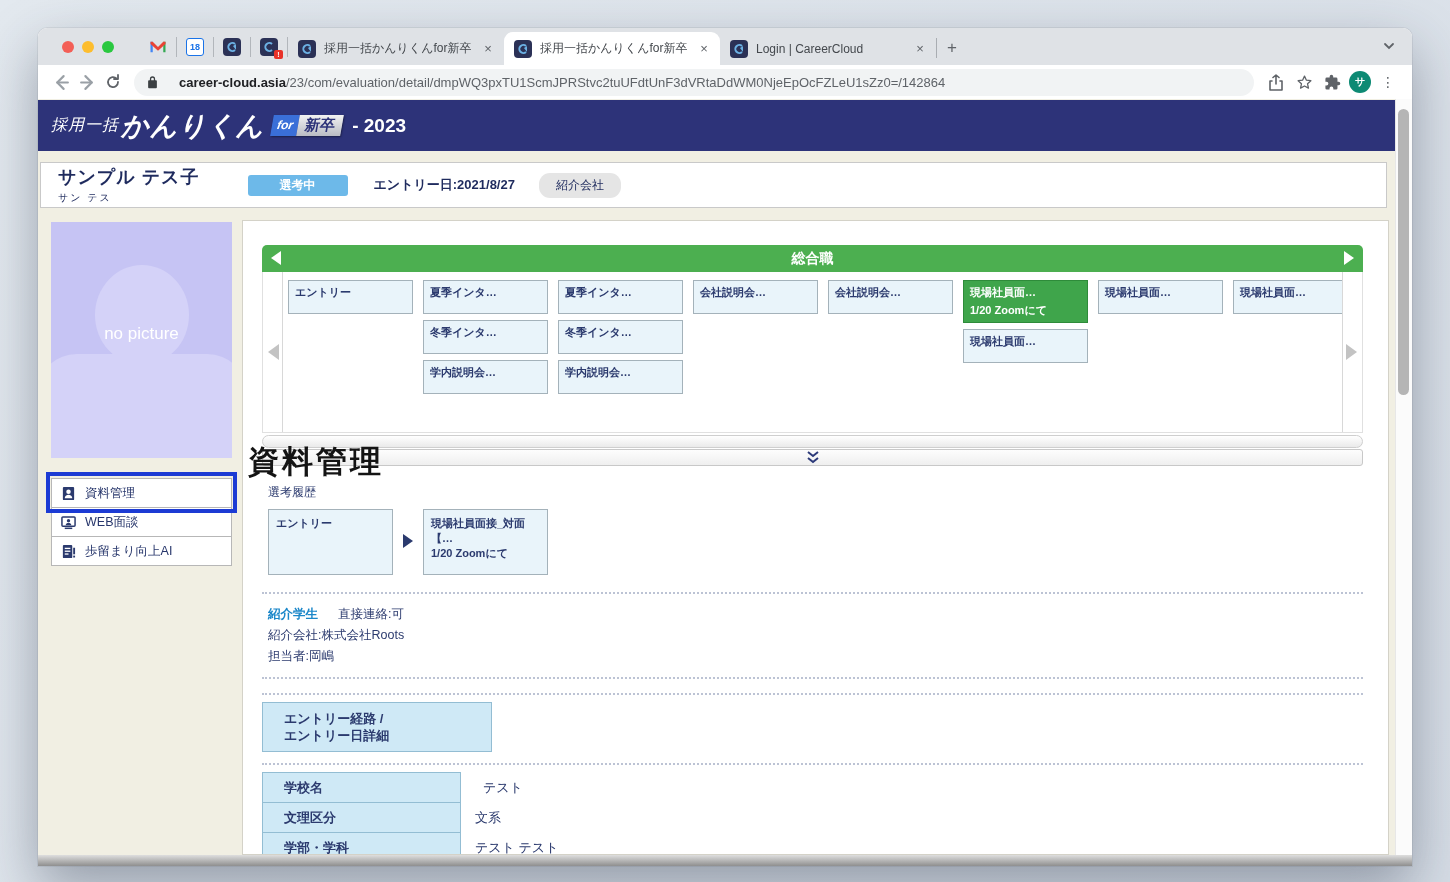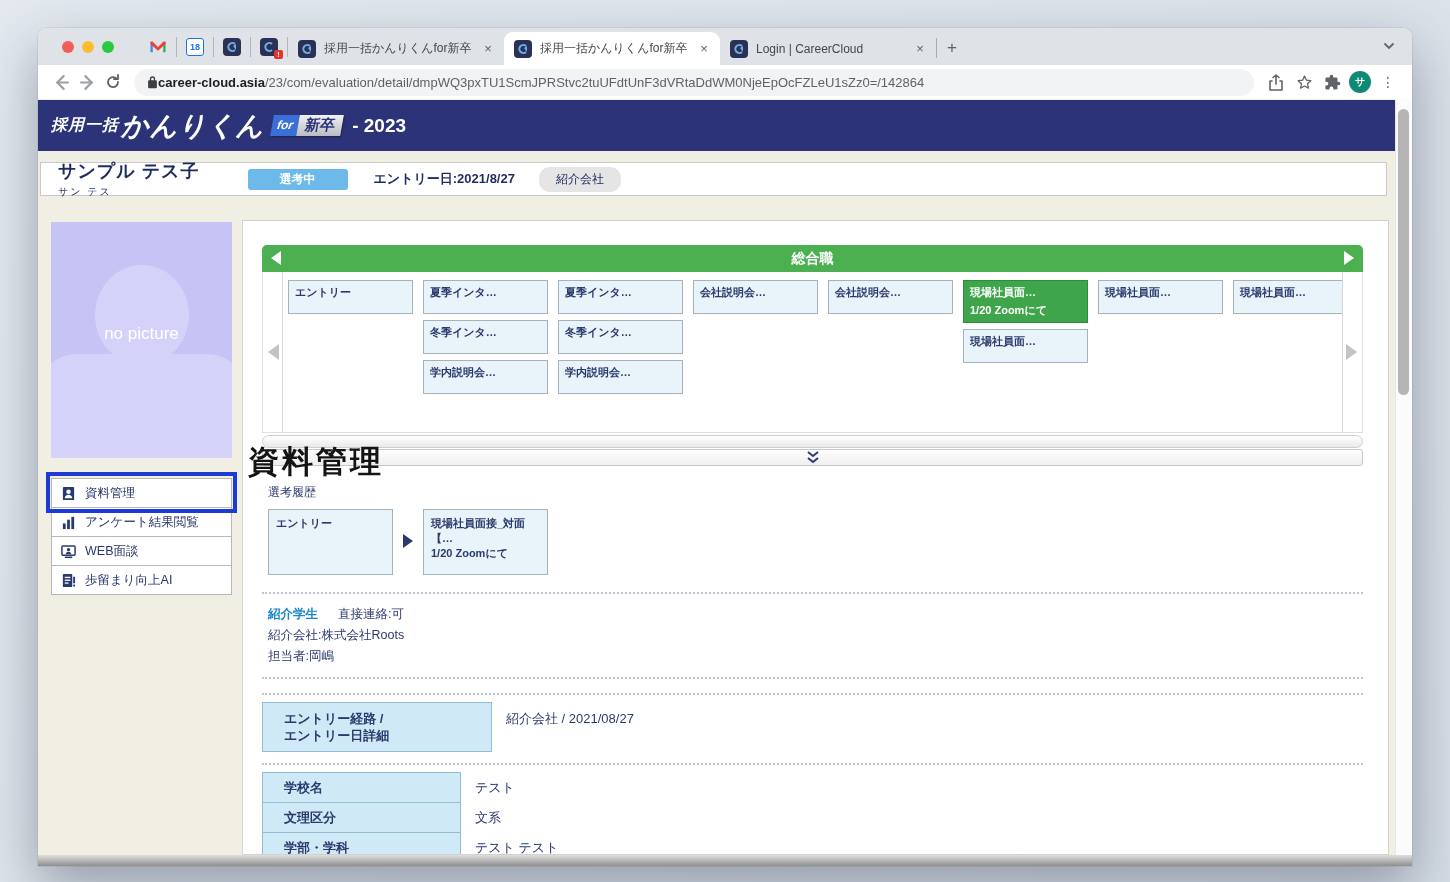--- a/index.html
+++ b/index.html
@@ -34,42 +34,42 @@
   .tab .close{ font-size:13px; color:#5f6368; width:16px; text-align:center; cursor:default; }
   .tab.active{ background:#fff; border-radius:9px 9px 0 0; }
   .tab-sep{ width:1px; height:20px; background:#a9adb2; margin-bottom:7px; }
   .newtab{ width:30px; height:28px; margin-bottom:3px; font-size:17px; color:#5f6368; display:flex; align-items:center; justify-content:center; }
   .strip-chevron{ position:absolute; right:16px; top:11px; }
   
   .toolbar{ height:34px; background:#fff; display:flex; align-items:center; padding:0 10px; }
   .navbtn{ width:26px; height:26px; display:flex; align-items:center; justify-content:center;
     font-size:15px; color:#5f6368; }
   .urlbar{ flex:1; height:27px; background:#f1f3f4; border-radius:14px; margin:0 8px;
-    display:flex; align-items:center; padding:0 13px; gap:0; overflow:hidden; }
+    display:flex; align-items:center; padding:0 13px; gap:21px; overflow:hidden; }
   .urltext{ font-size:13px; white-space:nowrap; overflow:hidden; }
   .urltext .domain{ color:#202124; font-weight:bold; }
   .urltext .path{ color:#5f6368; }
   .tool-ic{ width:28px; height:26px; display:flex; align-items:center; justify-content:center; }
   .avatar{ width:22px; height:22px; border-radius:50%; background:#0d8a74; color:#fff; font-size:10px;
     display:flex; align-items:center; justify-content:center; font-weight:bold; }
   .dots{ font-size:14px; color:#5f6368; letter-spacing:0; line-height:5px; text-align:center; }
   
   .viewport{ position:relative; height:756px; background:#f1efe3; overflow:hidden; }
   .scroll-track{ position:absolute; right:0; top:0; bottom:0; width:17px; background:#fbfbfb; border-left:1px solid #e7e7e7; }
   .scroll-thumb{ position:absolute; right:3px; top:10px; width:11px; height:286px; background:#b5b5b5; border-radius:6px; }
   .app-header{ position:absolute; left:0; top:1px; right:17px; height:51px; background:#2d3379;
     display:flex; align-items:center; padding-left:13px; color:#fff; }
-  .logo-prefix{ font-size:16px; font-weight:bold; font-style:italic; letter-spacing:1px; }
+  .logo-prefix{ font-size:16px; font-weight:normal; font-style:italic; letter-spacing:1px; }
   .logo-name{ font-size:27px; font-weight:bold; font-style:italic; letter-spacing:1px; margin-left:2px; }
   .logo-badge{ display:flex; margin-left:8px; transform:skewX(-10deg); box-shadow:1px 1px 2px rgba(0,0,0,.4); }
   .logo-badge .for{ background:#3a6fd8; color:#fff; font-size:12px; font-weight:bold; font-style:italic; padding:3px 5px 2px; }
   .logo-badge .target{ background:linear-gradient(#f2f2f2,#b9bcc4); color:#2d3379; font-size:15px; font-weight:bold; padding:1px 7px; }
   .logo-year{ font-size:19px; font-weight:bold; margin-left:10px; }
   
-  .candidate-bar{ position:absolute; left:2px; top:63px; width:1347px; height:34px; background:#fff;
+  .candidate-bar{ position:absolute; left:2px; top:63px; width:1347px; height:46px; background:#fff;
     border:1px solid #c9c9c9; display:flex; align-items:center; }
   .cname{ margin-left:17px; }
   .cname .nm{ font-size:18px; font-weight:bold; color:#1f2b5e; letter-spacing:1px; }
   .cname .kana{ font-size:10px; color:#1f2b5e; margin-top:2px; letter-spacing:2px; }
   .status-badge{ margin-left:48px; width:100px; height:21px; background:#6db9e9; color:#fff;
     font-size:12px; font-weight:bold; text-align:center; line-height:21px; border-radius:3px; }
   .entry-date{ margin-left:26px; font-size:13px; font-weight:bold; color:#1f2b5e; }
   .route-pill{ margin-left:24px; background:#e5e5e5; border-radius:11px; padding:4px 17px; font-size:12px; color:#1f2b5e; }
   
   .photo{ position:absolute; left:13px; top:123px; width:181px; height:236px; background:#c6c4f4; overflow:hidden; }
@@ -118,21 +118,21 @@
   .dotline{ position:absolute; left:19px; width:1101px; border-top:2px dotted #bcc3d4; }
   .ref-block{ position:absolute; left:25px; top:383px; font-size:12.5px; color:#2b3a6e; line-height:21px; }
   .ref-link{ color:#1b87c9; font-weight:bold; }
   .ref-direct{ margin-left:20px; }
   .entry-row{ position:absolute; left:19px; top:481px; display:flex; }
   .label-cell{ width:230px; min-height:48px; background:#cfe9f6; border:1px solid #93bdd3;
     padding:7px 0 7px 21px; font-size:13px; font-weight:bold; color:#2b3a6e; line-height:17px; }
   .entry-val{ margin-left:14px; padding-top:8px; font-size:13px; color:#2b3a6e; }
   .profile-table{ position:absolute; left:19px; top:551px; width:1101px; }
   .prow{ display:flex; margin-top:-1px; }
-  .prow:first-child{ margin-top:0; }
+  .prow:first-child{ margin-top:0;gap:8px; }
   .pcell{ width:199px; height:31px; background:#cfe9f6; border:1px solid #93bdd3; padding-left:21px;
     font-size:13px; font-weight:bold; color:#2b3a6e; display:flex; align-items:center; }
   .pval{ margin-left:14px; font-size:13px; color:#2b3a6e; display:flex; align-items:center; }
   .window-bottom{ position:absolute; left:0; right:0; bottom:0; height:11px;
     background:linear-gradient(#dedede,#8f8f8f); }
 </style>
 </head>
 <body>
 
 <div class="window">
@@ -301,28 +301,20 @@
         <div class="sel-ring"></div>
         <svg width="15" height="15" viewBox="0 0 16 16">
           <rect x="2" y="1" width="12" height="14" rx="1" fill="#2b3a6e"></rect>
           <circle cx="8" cy="6" r="2.4" fill="#fff"></circle>
           <path d="M4 13c0-2.4 1.8-3.8 4-3.8s4 1.4 4 3.8z" fill="#fff"></path>
         </svg>
         <span>資料管理</span>
       </div>
       <div class="menu-item">
         <svg width="15" height="15" viewBox="0 0 16 16">
-          <rect x="2" y="9" width="3" height="6" fill="#2b3a6e"></rect>
-          <rect x="6.5" y="5" width="3" height="10" fill="#2b3a6e"></rect>
-          <rect x="11" y="2" width="3" height="13" fill="#2b3a6e"></rect>
-        </svg>
-        <span>アンケート結果閲覧</span>
-      </div>
-      <div class="menu-item">
-        <svg width="15" height="15" viewBox="0 0 16 16">
           <rect x="1" y="2" width="14" height="10" rx="1" fill="none" stroke="#2b3a6e" stroke-width="1.6"></rect>
           <circle cx="8" cy="6" r="1.8" fill="#2b3a6e"></circle>
           <path d="M5 11c0-1.8 1.4-2.8 3-2.8s3 1 3 2.8z" fill="#2b3a6e"></path>
           <rect x="4" y="13.4" width="8" height="1.6" fill="#2b3a6e"></rect>
         </svg>
         <span>WEB面談</span>
       </div>
       <div class="menu-item">
         <svg width="15" height="15" viewBox="0 0 16 16">
           <rect x="2" y="1" width="10" height="14" rx="1" fill="#2b3a6e"></rect>
@@ -411,21 +403,20 @@
       </div>
 
       <div class="dotline" style="top:456px"></div>
       <div class="dotline" style="top:472px"></div>
 
       <div class="entry-row">
         <div class="label-cell">
           <span>エントリー経路 /</span><br>
           <span>エントリー日詳細</span>
         </div>
-        <div class="entry-val">紹介会社 / 2021/08/27</div>
       </div>
 
       <div class="dotline" style="top:542px"></div>
 
       <div class="profile-table">
         <div class="prow">
           <div class="pcell">学校名</div>
           <div class="pval">テスト</div>
         </div>
         <div class="prow">

